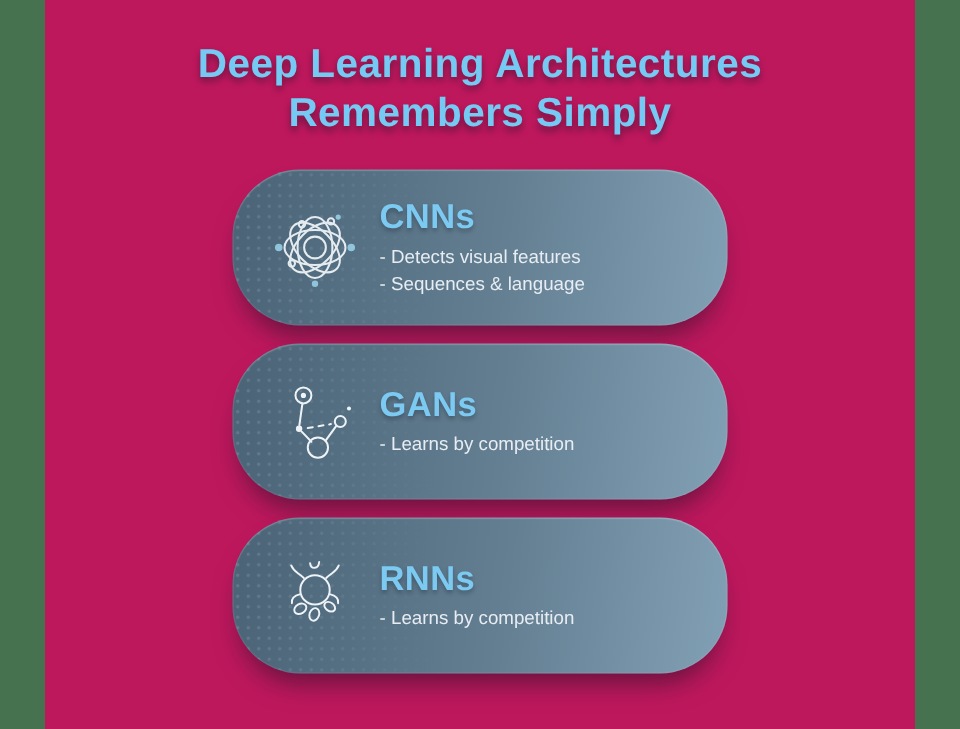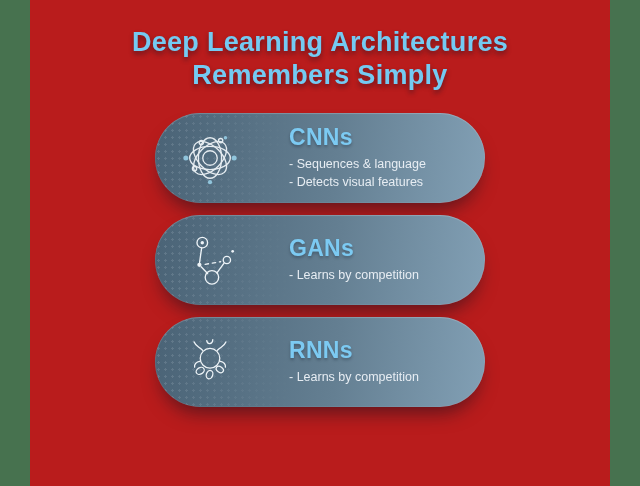--- a/index.html
+++ b/index.html
@@ -3,34 +3,34 @@
 <meta charset="utf-8">
 <style>
   html,body{margin:0;padding:0;}
   body{width:640px;height:486px;overflow:hidden;font-family:"Liberation Sans",sans-serif;}
 
   .stage{position:relative;width:640px;height:486px;background:#47724F;}
   .side-bar{position:absolute;top:0;bottom:0;width:30px;background:#47724F;}
   .side-bar.left{left:0;}
   .side-bar.right{right:0;}
 
-  .content{position:absolute;left:30px;right:30px;top:0;bottom:0;background:#b91c1c;}
+  .content{position:absolute;left:30px;right:30px;top:0;bottom:0;background:#be185d;}
 
   .title{margin:26px 10px 0;text-align:center;font-size:27px;line-height:1.22;
          font-weight:bold;color:#74CAF2;letter-spacing:.3px;
          text-shadow:0 3px 5px rgba(8,18,33,.45);}
 
   .cards{width:330px;margin:21px auto 0;display:flex;flex-direction:column;gap:12px;}
 
-  .card{height:90px;border-radius:45px;display:flex;align-items:center;
+  .card{height:104px;border-radius:45px;display:flex;align-items:center;
         padding:0 18px 0 26px;position:relative;overflow:hidden;
         background:linear-gradient(97deg,#4A6376 0%,#647F92 55%,#82A0B5 100%);
         box-shadow:0 12px 18px -6px rgba(7,16,30,.5),
                    inset 0 1px 1px rgba(255,255,255,.18),
-                   inset 0 0 0 1px rgba(255,255,255,.05);gap:36px;}
+                   inset 0 0 0 1px rgba(255,255,255,.05);}
   .card::before{content:"";position:absolute;inset:0;border-radius:inherit;
         background-image:radial-gradient(rgba(235,244,252,.16) 1px,transparent 1.4px);
         background-size:7px 7px;
         -webkit-mask-image:linear-gradient(90deg,rgba(0,0,0,.9),transparent 42%);
         mask-image:linear-gradient(90deg,rgba(0,0,0,.9),transparent 42%);
         pointer-events:none;}
 
   .icon-wrap{width:58px;height:58px;flex:0 0 58px;margin-right:14px;
         display:flex;align-items:center;justify-content:center;position:relative;z-index:1;}
 
@@ -75,22 +75,22 @@
             <g fill="#9BD4EC" opacity="0.85">
               <circle cx="5" cy="30" r="2.6"></circle>
               <circle cx="55" cy="30" r="2.6"></circle>
               <circle cx="46" cy="9" r="1.8"></circle>
               <circle cx="30" cy="55" r="2.2"></circle>
             </g>
           </svg>
         </div>
         <div class="card-text">
           <h2 class="card-title">CNNs</h2>
+          <div class="bullet">- Detects visual features</div>
           <div class="bullet">- Sequences &amp; language</div>
-          <div class="bullet">- Detects visual features</div>
         </div>
       </section>
 
       <section class="card">
         <div class="icon-wrap">
           <svg viewBox="0 0 56 56" width="54" height="54">
             <g class="stroke" stroke-width="1.6">
               <circle cx="20" cy="10" r="5.5"></circle>
               <line x1="19.3" y1="15.6" x2="17.2" y2="30.5"></line>
               <line x1="18.8" y1="35" x2="25.5" y2="42"></line>

